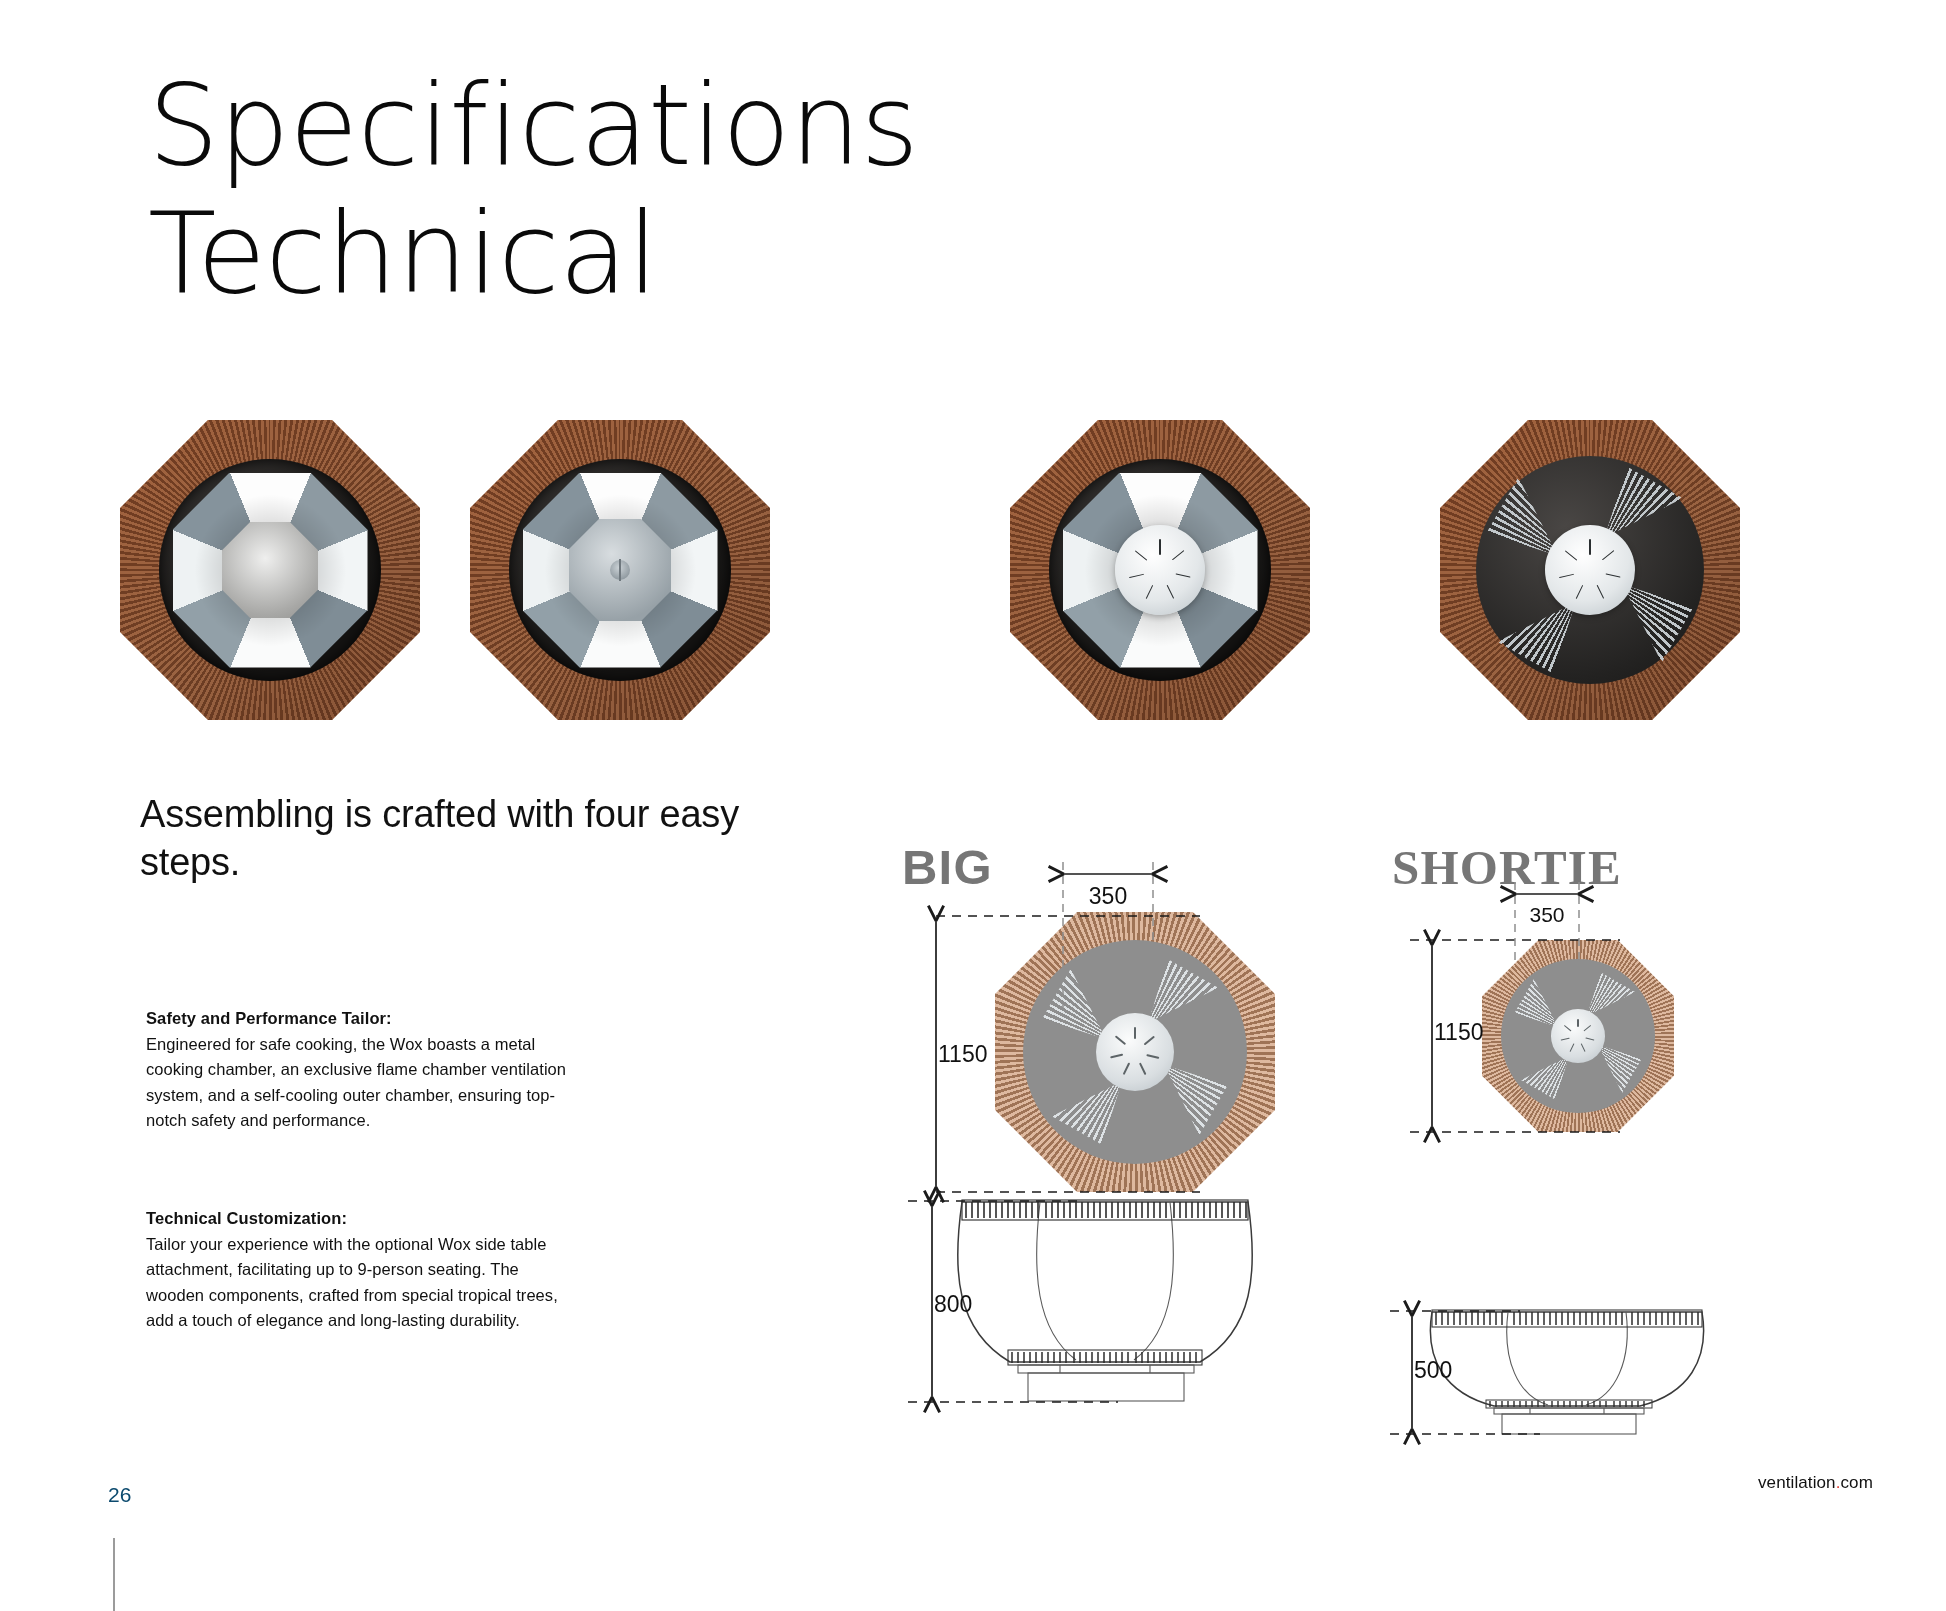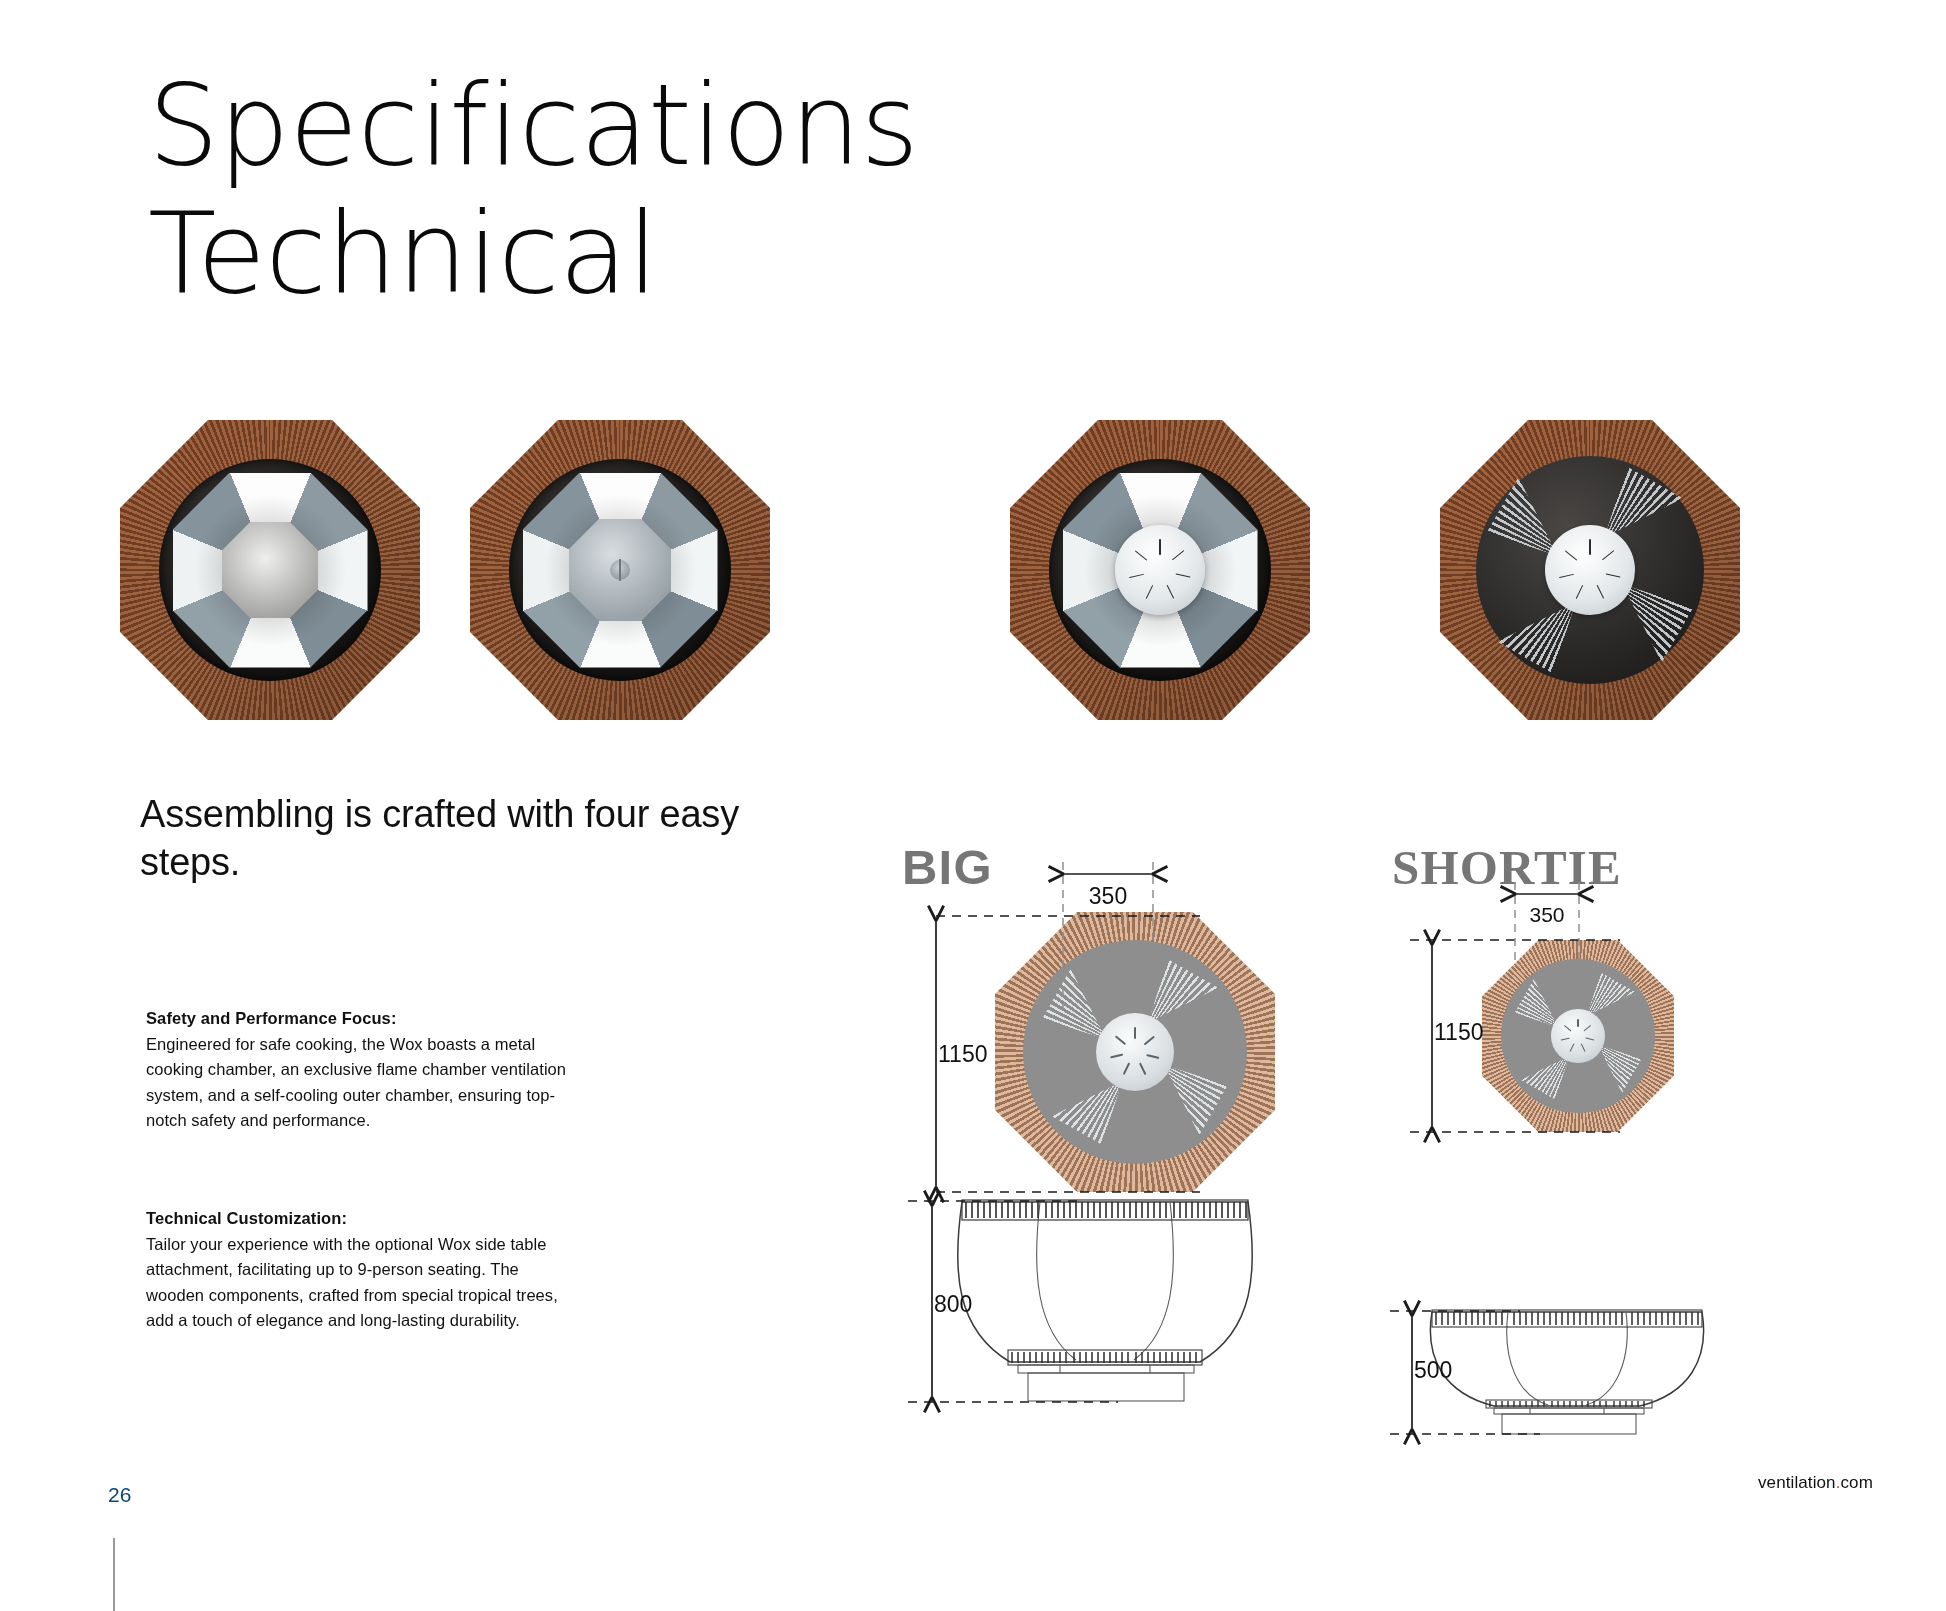--- a/index.html
+++ b/index.html
@@ -273,21 +273,21 @@
           <div class="spoke" style="transform:rotate(309deg)"></div>
         </div>
       </div>
     </div>
 
   </div>
 
   <div class="lead">Assembling is crafted with four easy steps.</div>
 
   <div class="para one">
-    <div class="para-h">Safety and Performance Focus:</div>
+    <div class="para-h">Safety and Performance Tailor:</div>
     <div class="para-b">Engineered for safe cooking, the Wox boasts a metal cooking chamber, an exclusive flame chamber ventilation system, and a self-cooling outer chamber, ensuring top-notch safety and performance.</div>
   </div>
 
   <div class="para two">
     <div class="para-h">Technical Customization:</div>
     <div class="para-b">Tailor your experience with the optional Wox side table attachment, facilitating up to 9-person seating. The wooden components, crafted from special tropical trees, add a touch of elegance and long-lasting durability.</div>
   </div>
 
   <div class="draw-head big" style="color:#767676">BIG</div>
 

